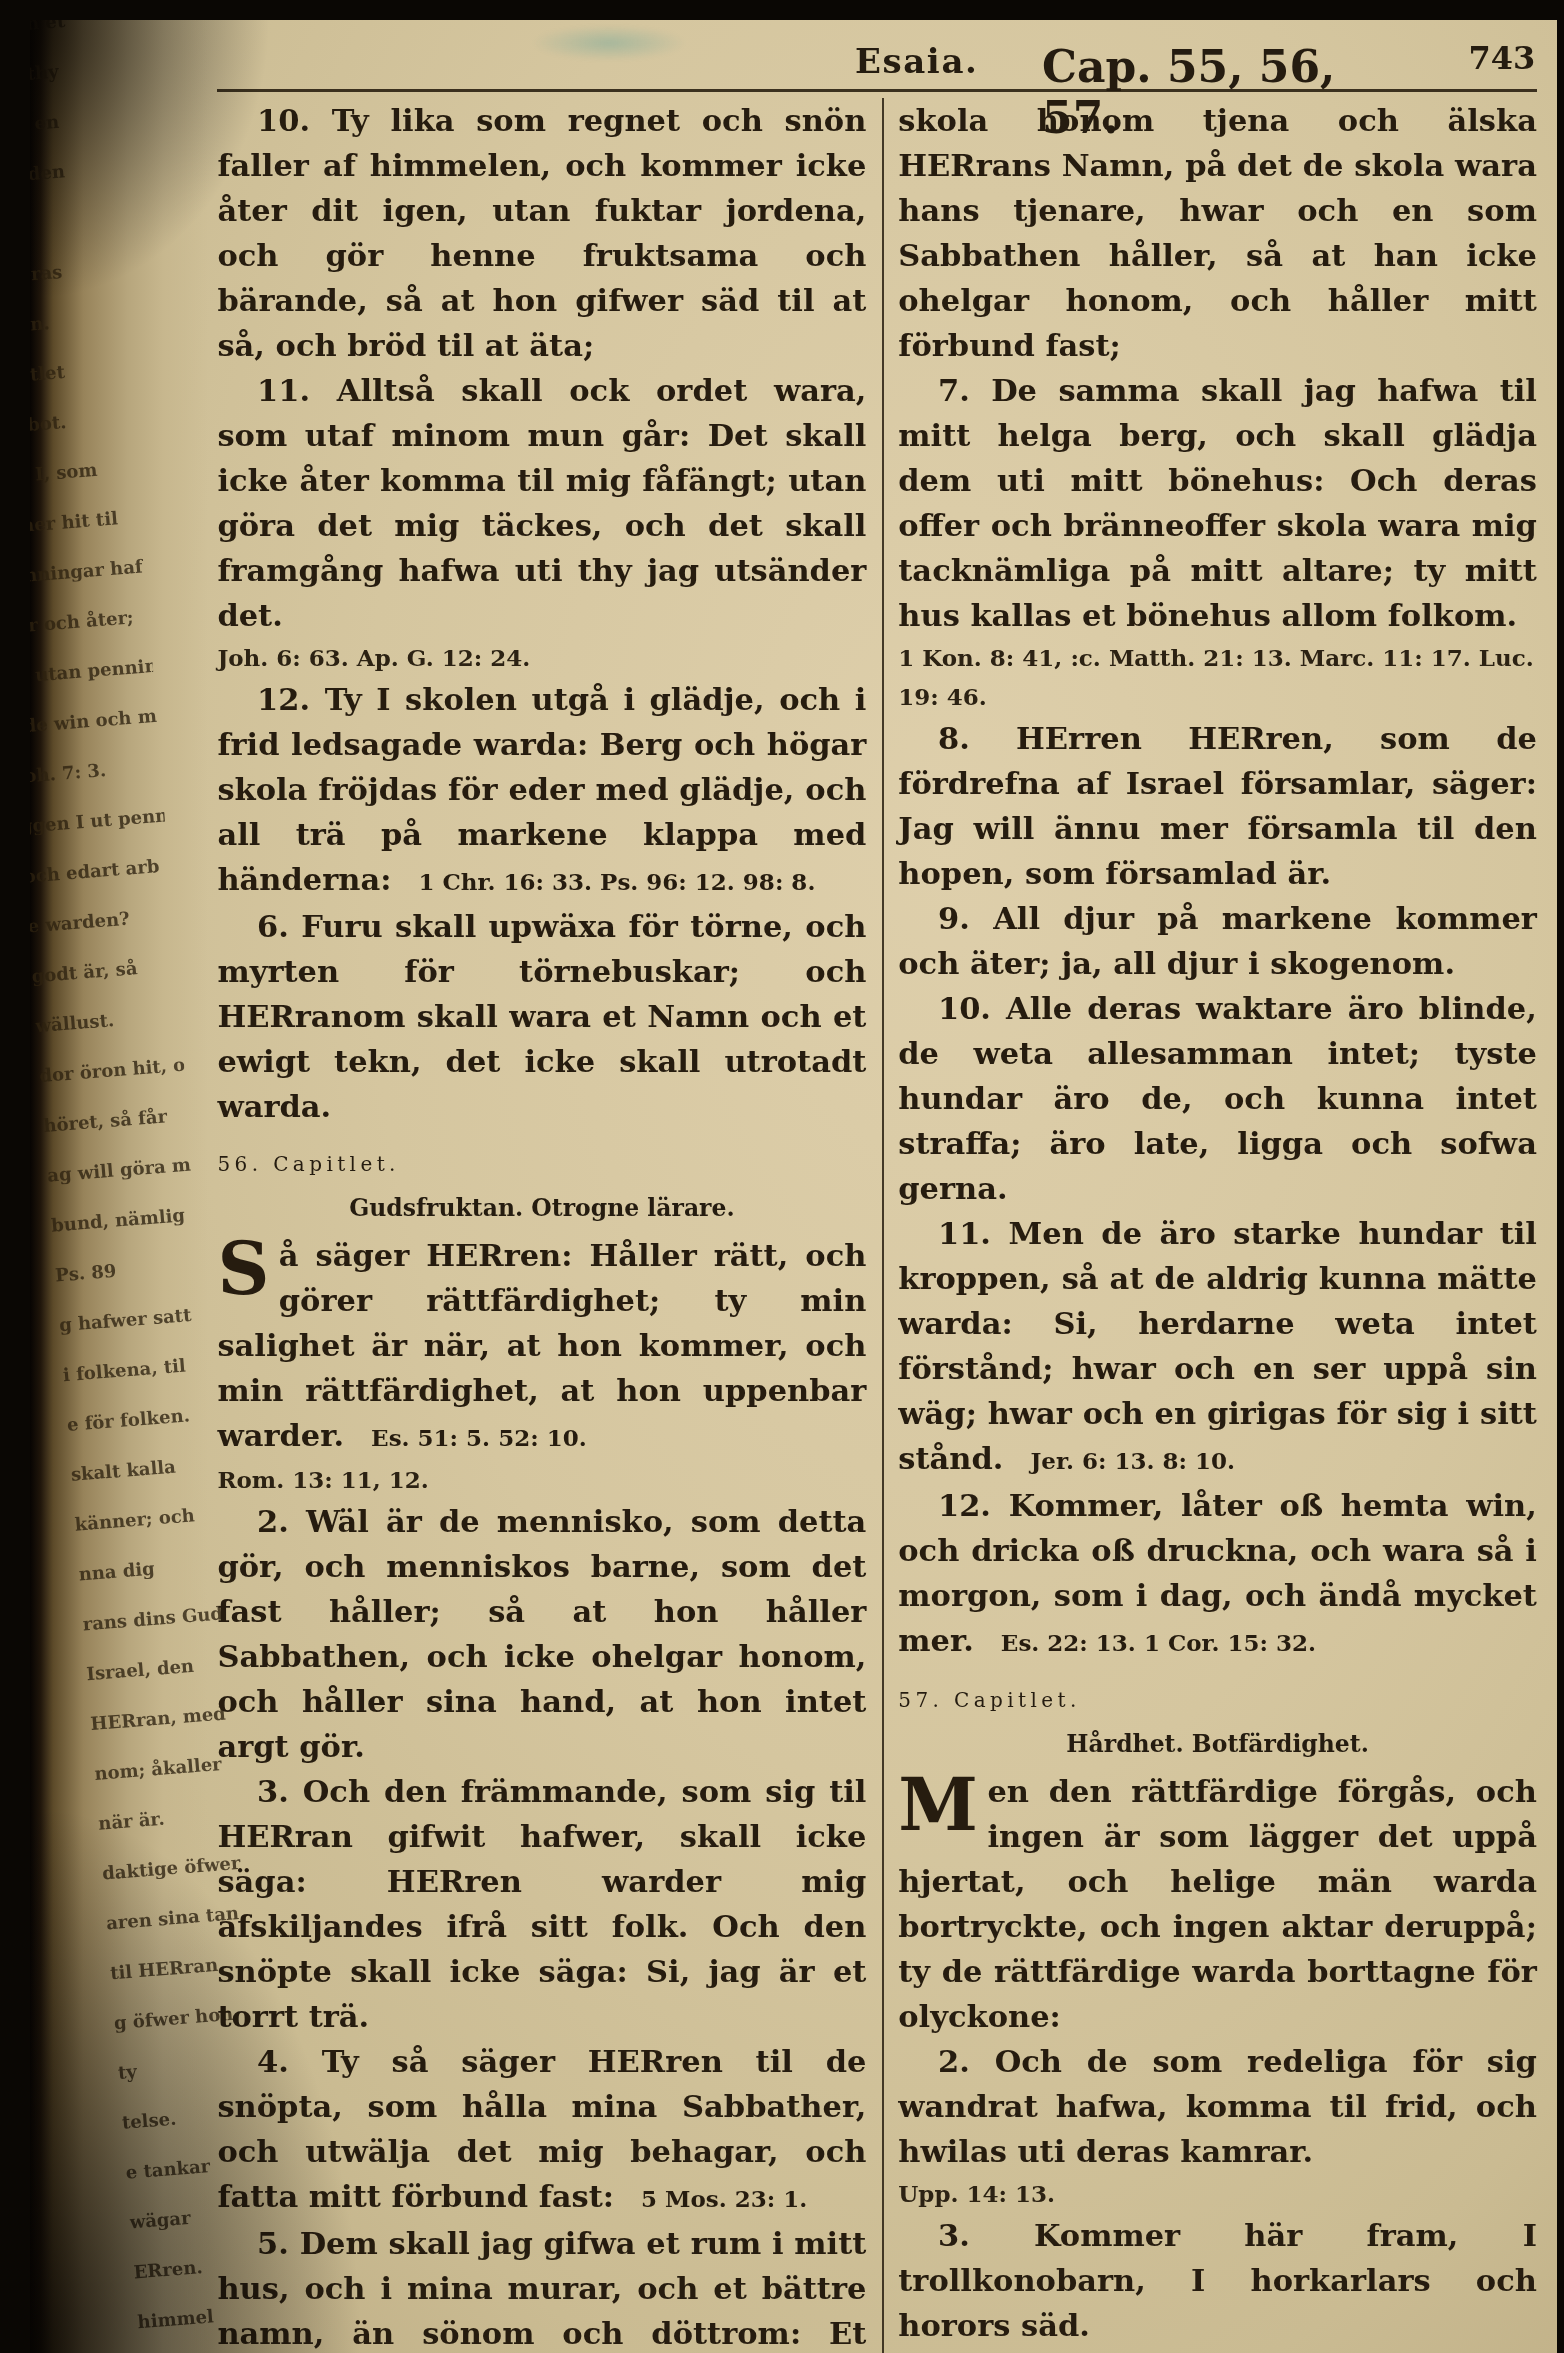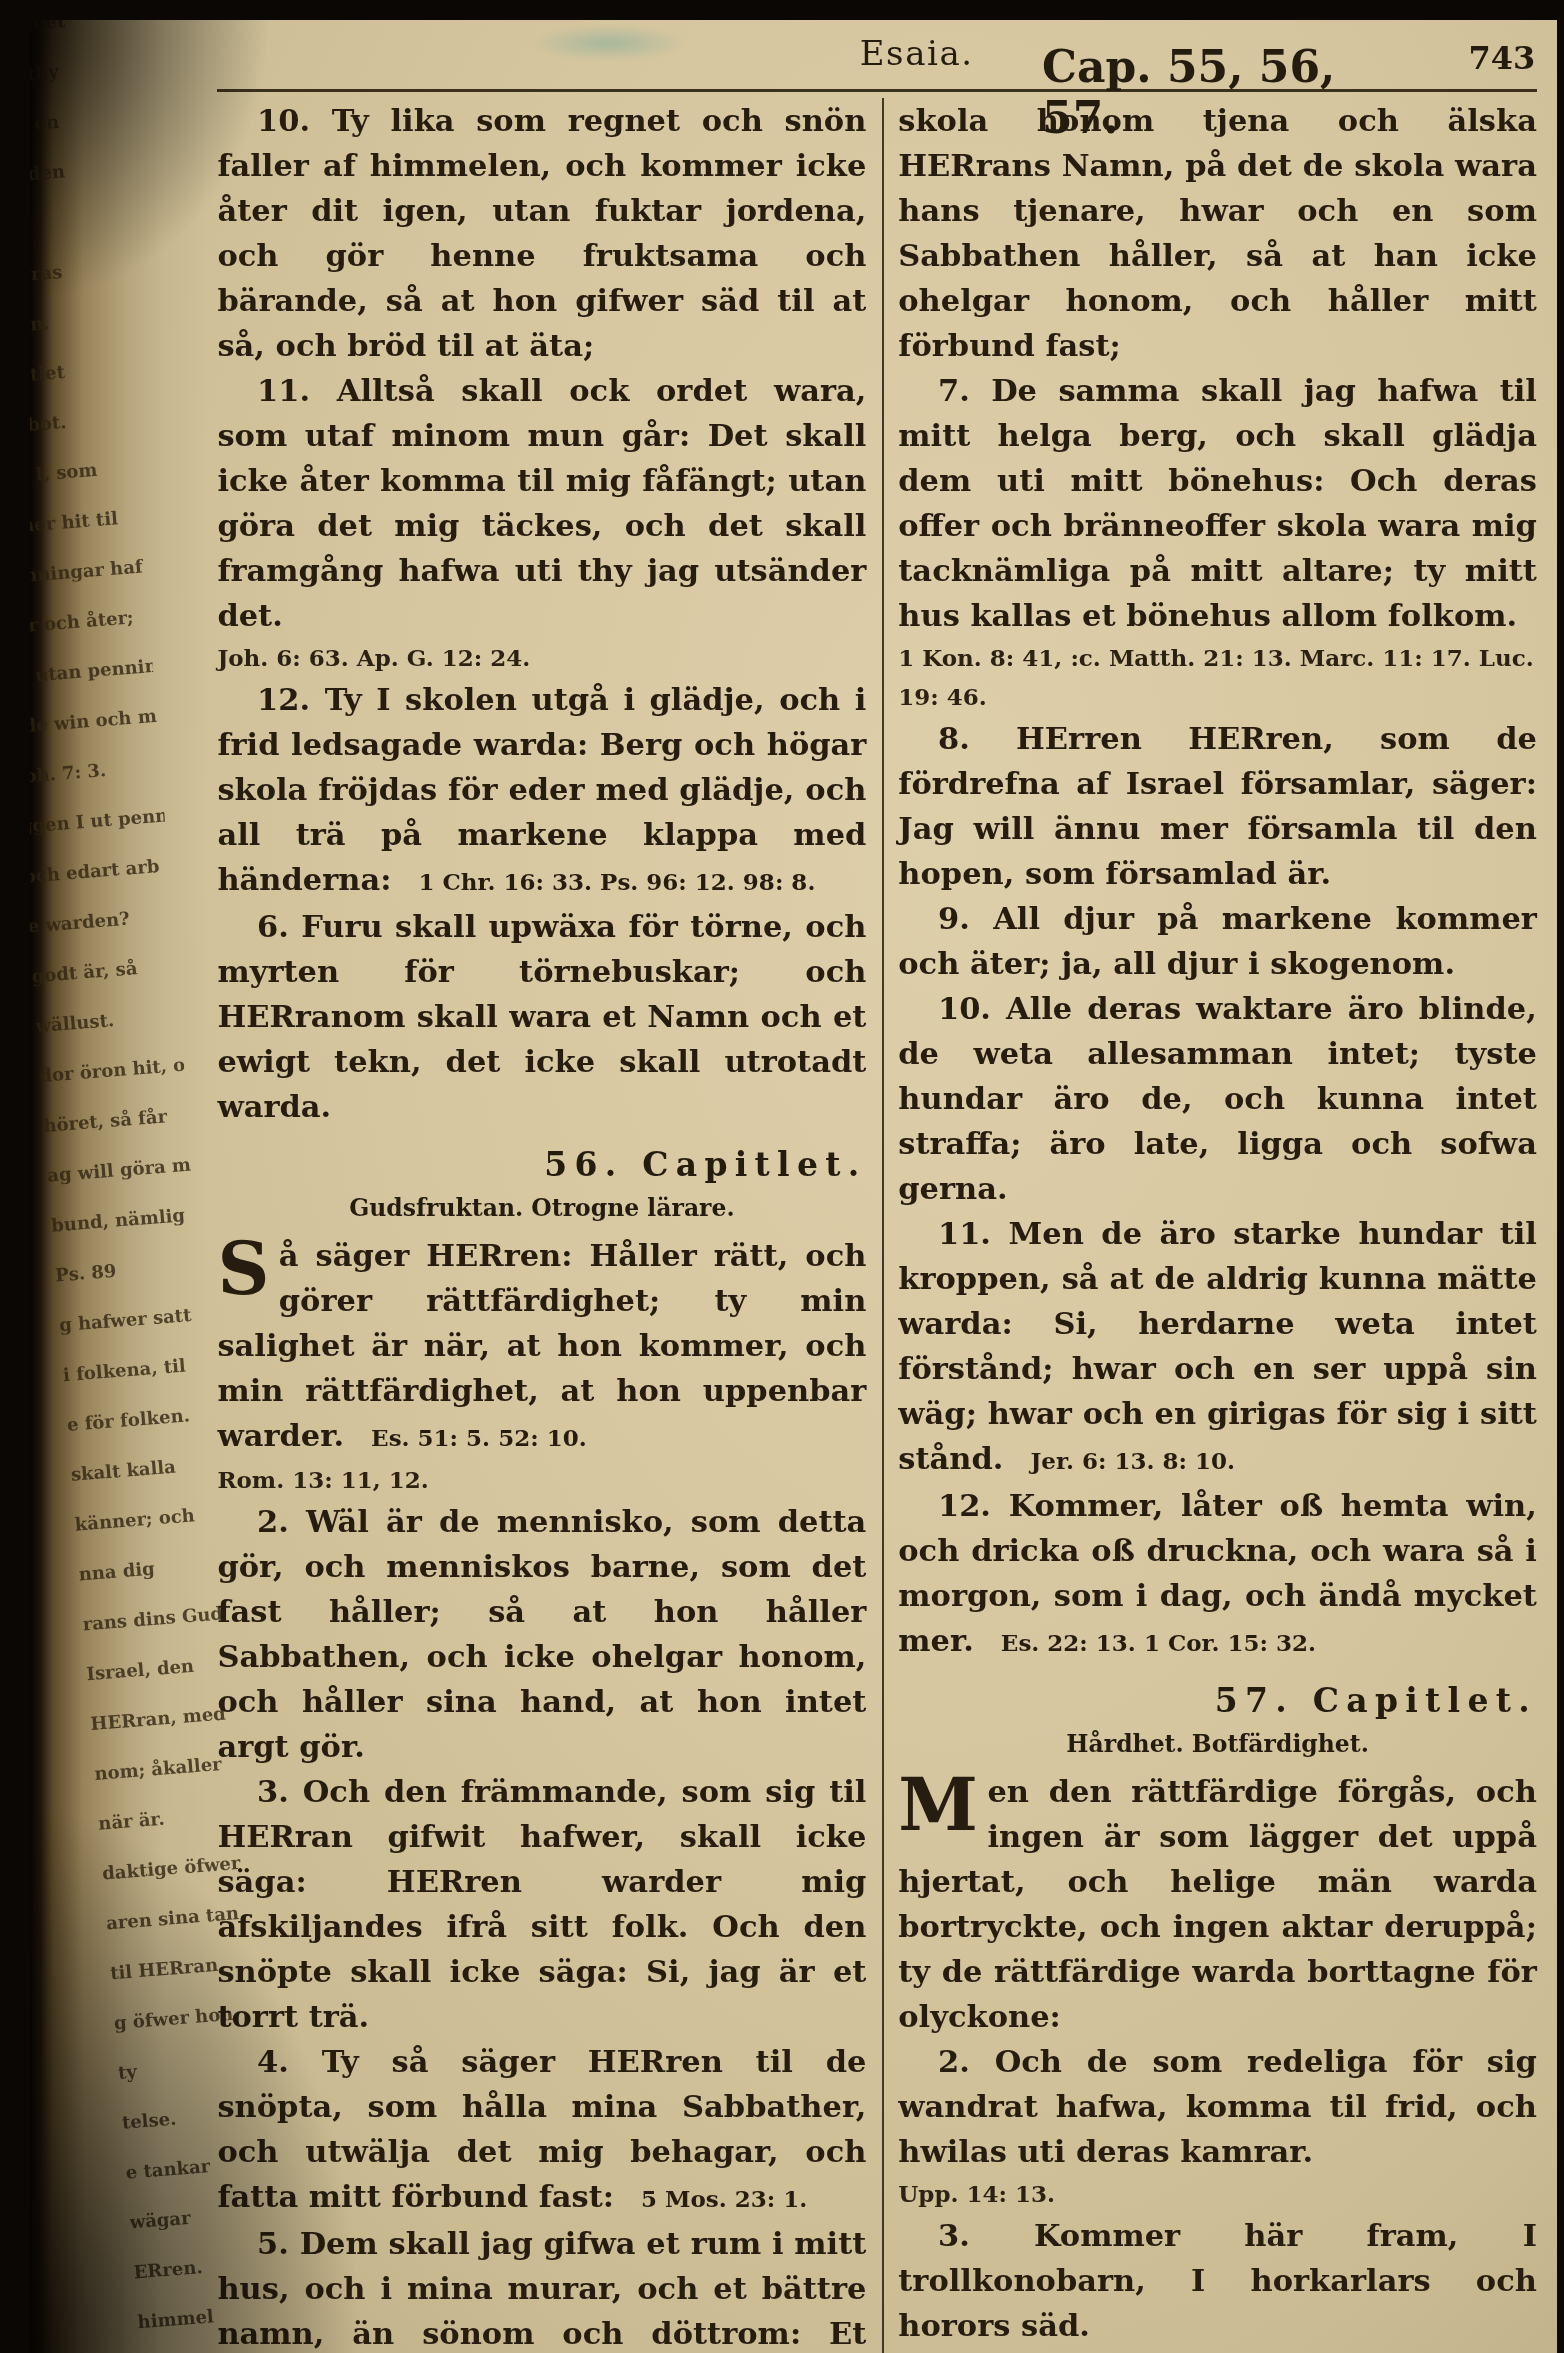--- a/index.html
+++ b/index.html
@@ -47,22 +47,22 @@
   .content{
     position:absolute;left:178px;top:0;right:0;bottom:0;
     padding:12.5px 20.3px 0 9.4px;
     color:#251c10;
   }
   .header{
     position:relative;height:56px;
     border-bottom:3.1px solid rgba(42,32,17,0.9);
   }
   .header .book{
-    position:absolute;left:53%;transform:translateX(-50%);top:0;
-    font-size:34px;font-weight:400;letter-spacing:1.6px;
+    position:absolute;left:53%;transform:translateX(-50%);top:8px;
+    font-size:34px;font-weight:700;letter-spacing:1.6px;
   }
   .header .chapters{
     position:absolute;left:75%;transform:translateX(-50%);top:7.8px;
     font-size:44px;font-weight:700;
   }
   .header .pagenum{
     position:absolute;right:1.6px;top:6.3px;
     font-size:32px;font-weight:700;
   }
   .columns{
@@ -80,22 +80,22 @@
   .dropcap{
     float:left;font-size:72px;line-height:63px;padding:4.7px 9.4px 0 0;font-weight:700;
   }
   .iref{
     font-size:23px;font-weight:700;padding-left:27px;white-space:nowrap;
   }
   p.ref-line{
     margin:0;font-size:23px;line-height:39px;font-weight:700;color:#2c2213;
   }
   h2.chapter{
-    margin:11px 0 0;text-align:right;font-size:33px;line-height:49px;
-    letter-spacing:0.22em;font-weight:700;
+    margin:11px 0 0;text-align:left;font-size:20px;line-height:49px;
+    letter-spacing:0.22em;font-weight:400;
   }
   p.chapter-sub{
     margin:0 0 4.7px;text-align:center;font-size:23.5px;line-height:39px;font-weight:700;
   }
 </style>
 </head>
 <body>
 
 <div class="photo">
   <div class="page">

